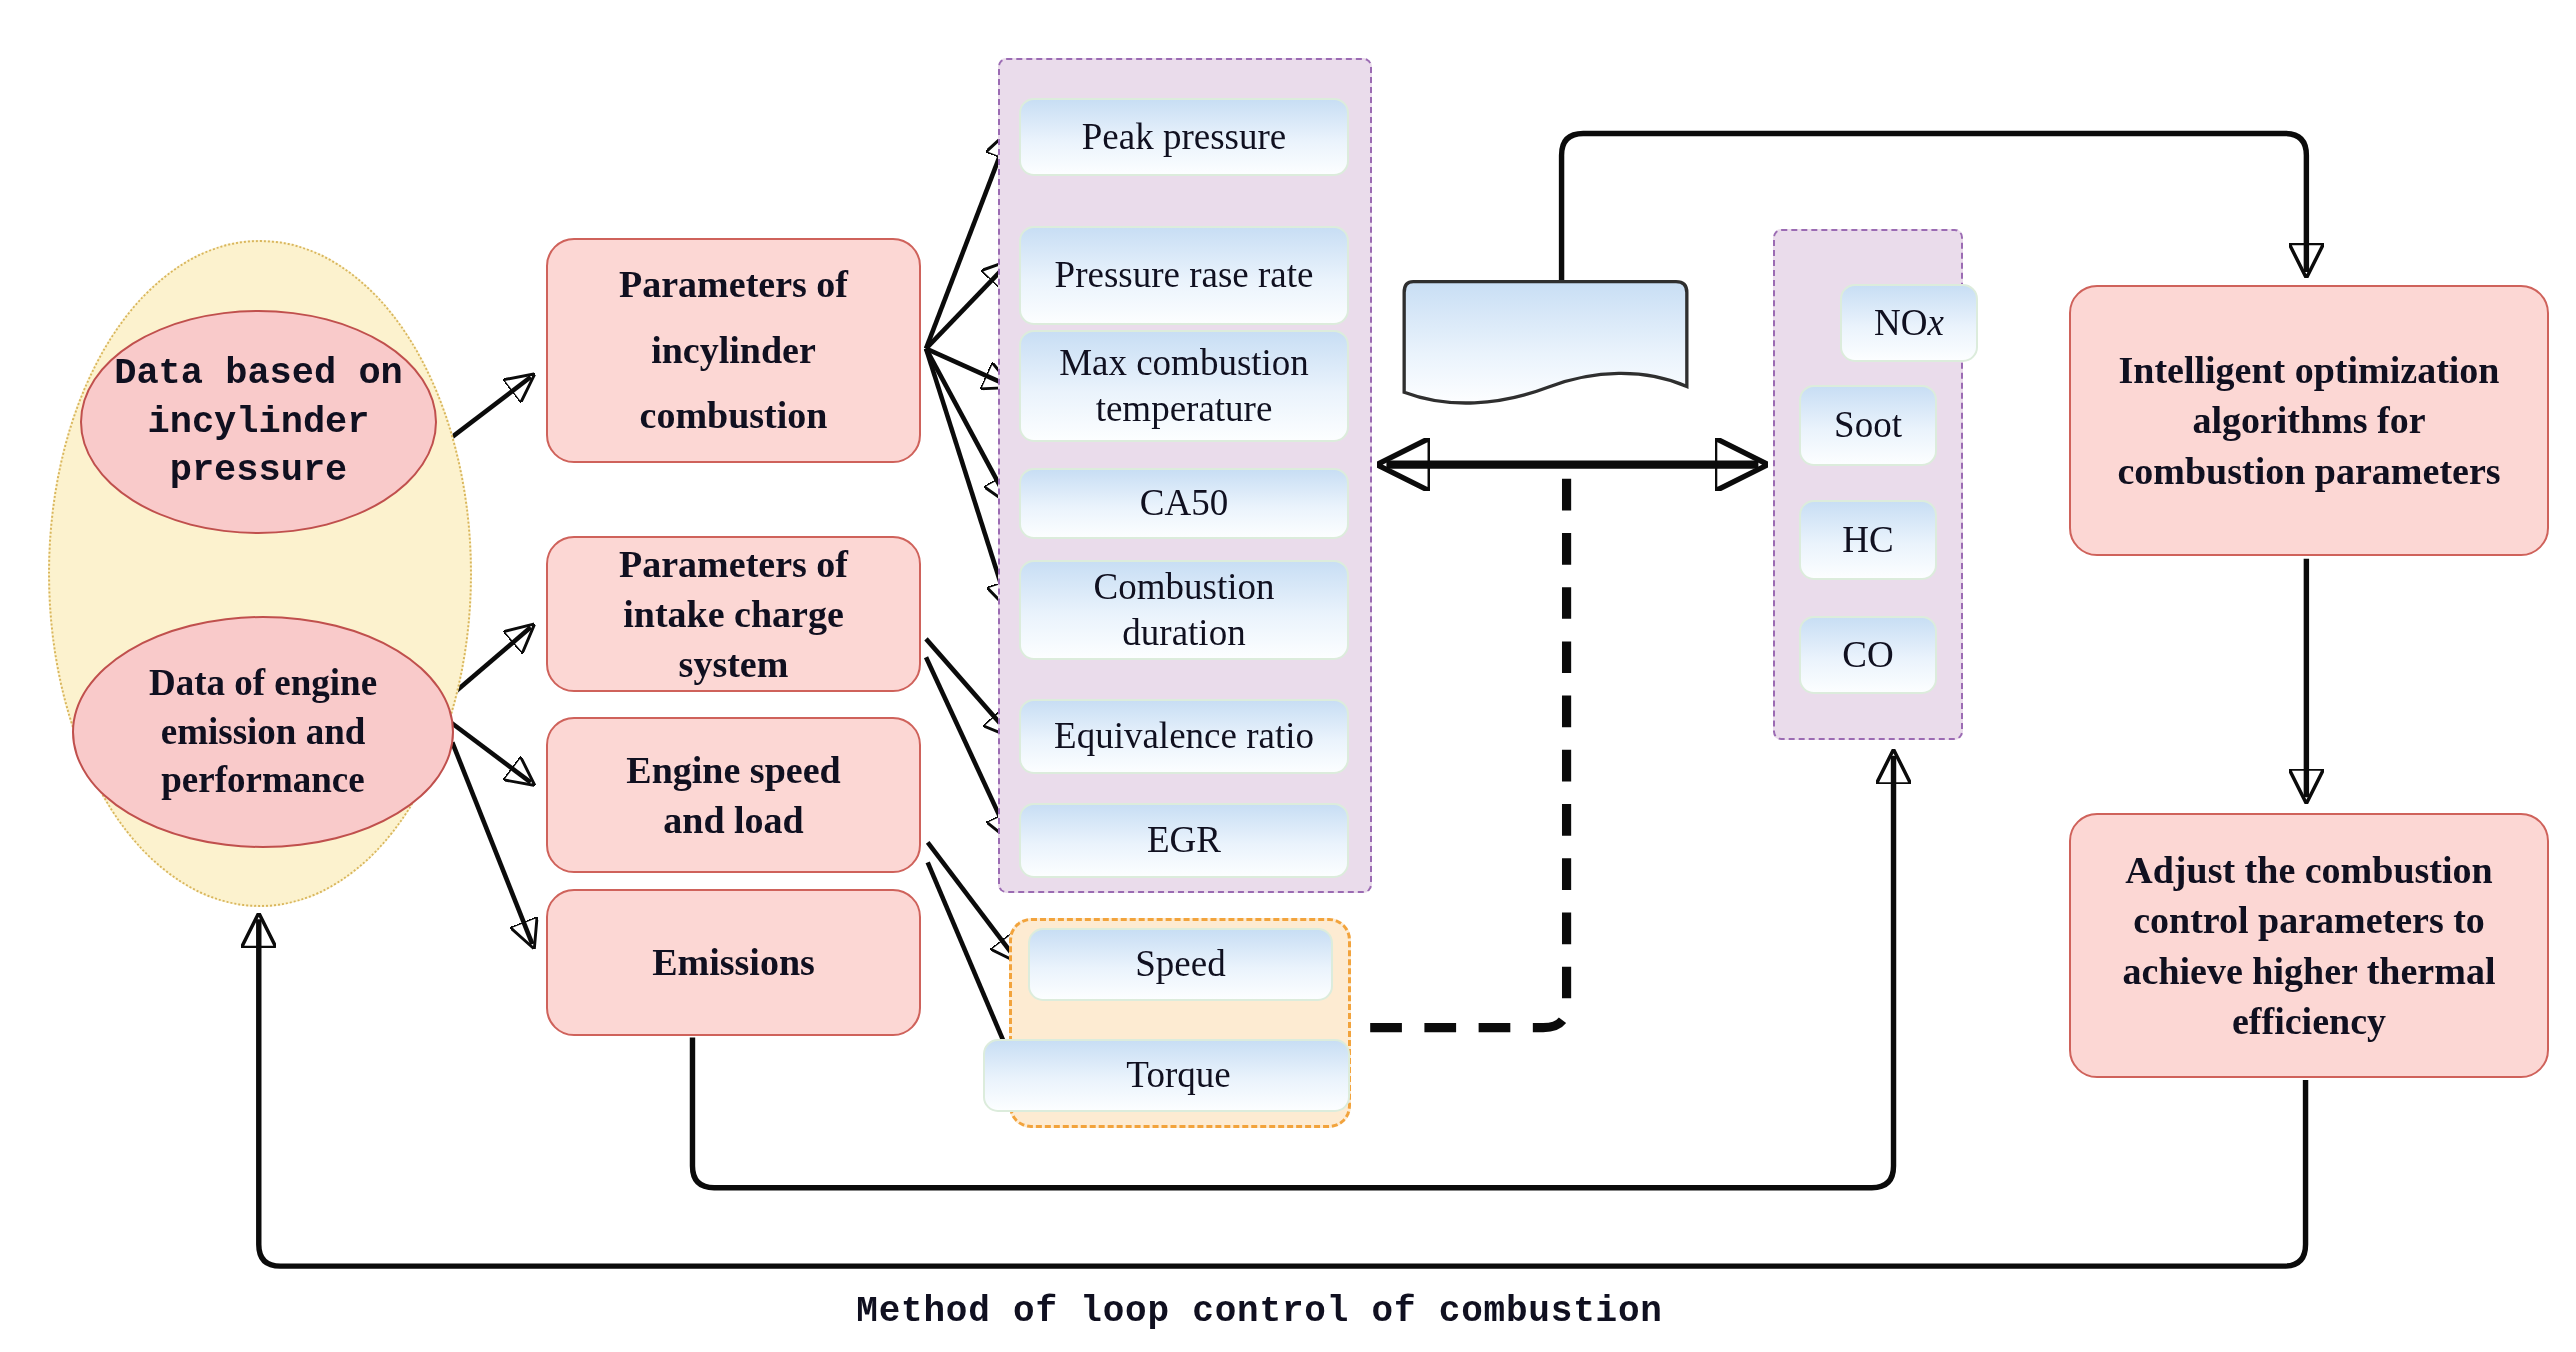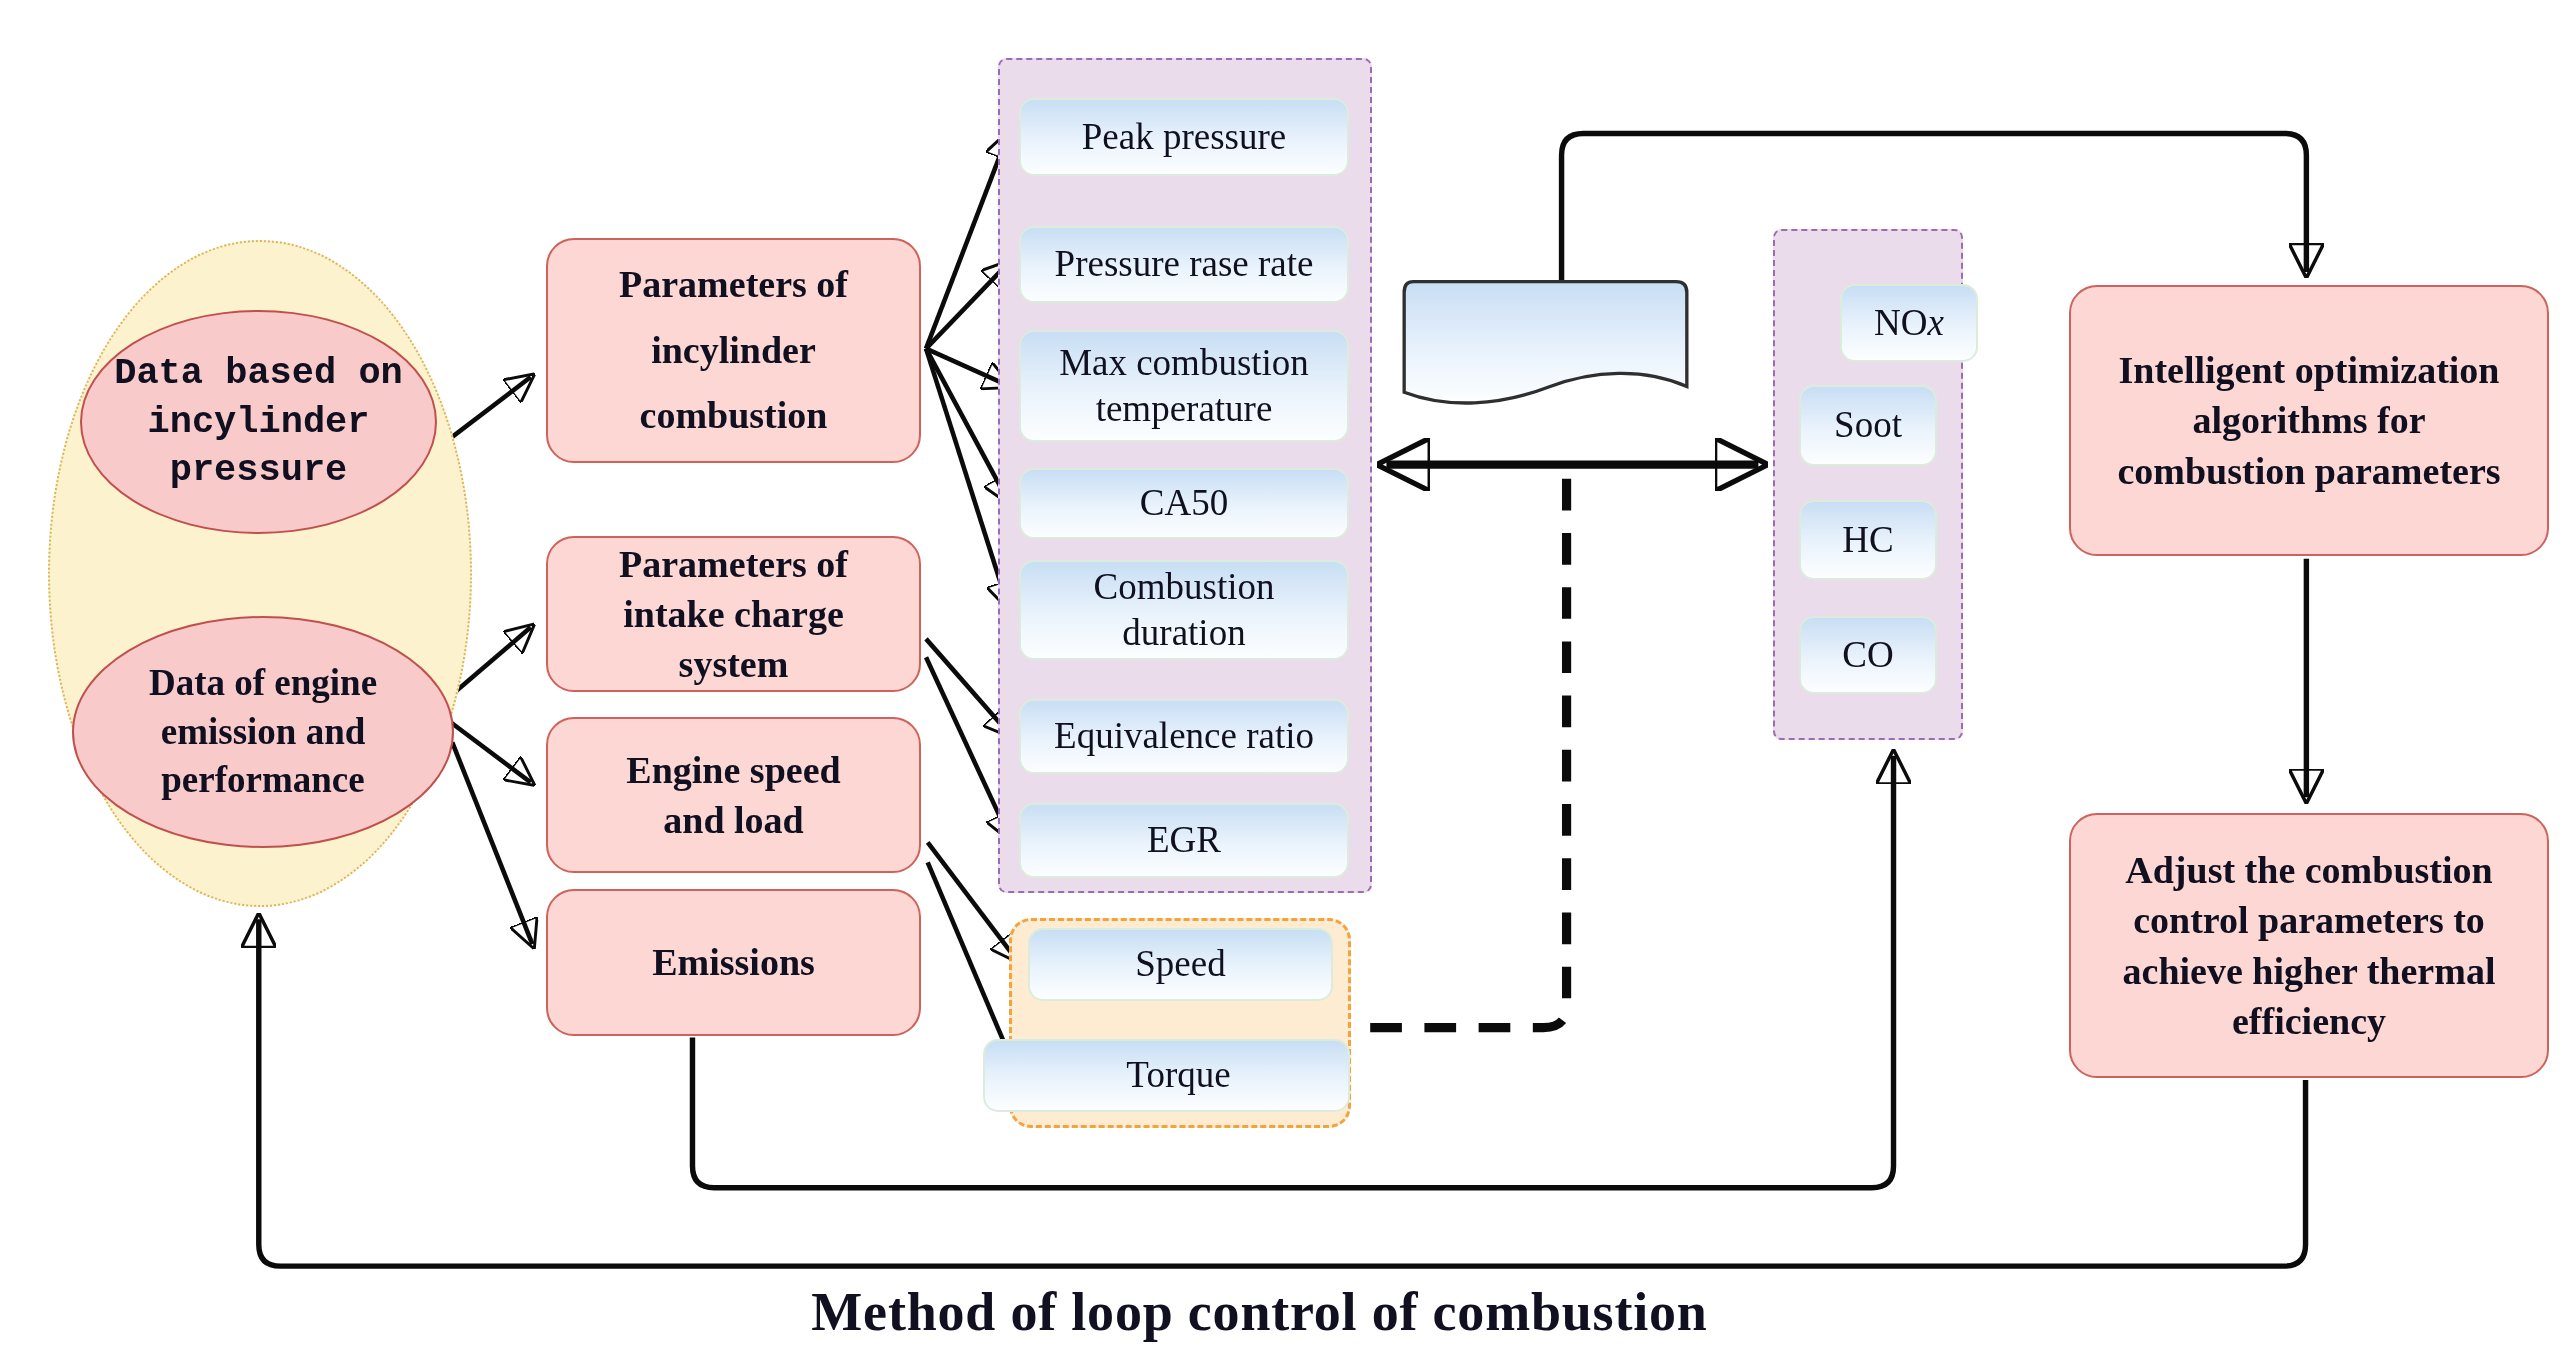--- a/index.html
+++ b/index.html
@@ -63,22 +63,23 @@
   }
   .bluebox i{font-style:italic;}
   
   .flagwrap{z-index:3;}
   .flagtext{
     position:absolute;left:0;top:6.7px;width:100%;height:107px;
     font-size:35px;line-height:1.35;
   }
   
   .caption{
-    font-weight:bold;font-size:54px;letter-spacing:0.8px;
-    z-index:3;
+    font-weight:bold;font-size:36px;letter-spacing:0.8px;
+    z-index:3;
+    font-family:Liberation Mono, monospace;
   }
 </style>
 </head>
 <body>
 
 <svg class="connectors" width="2576" height="1352" viewBox="0 0 3088 1621">
   <defs>
     <marker id="ah" viewBox="0 0 10 10" refX="8.2" refY="5" markerWidth="6.4" markerHeight="6.4" orient="auto-start-reverse" markerUnits="strokeWidth">
       <path d="M0 0 L10 5 L0 10 z" fill="#0b0b0b" stroke="none"></path>
     </marker>
@@ -145,21 +146,21 @@
 </div>
 <div class="abs pinkbox center pre" style="left:546px;top:889px;width:375px;height:147px;">
   <span>Emissions</span>
 </div>
 
 <div class="abs purplebox" style="left:998px;top:58px;width:374px;height:835px;"></div>
 
 <div class="abs bluebox center pre" style="left:1019px;top:98px;width:330px;height:78px;">
   <span>Peak pressure</span>
 </div>
-<div class="abs bluebox center pre" style="left:1019px;top:226px;width:330px;height:77px;">
+<div class="abs bluebox center pre" style="left:1019px;top:226px;width:330px;height:99px;">
   <span>Pressure rase rate</span>
 </div>
 <div class="abs bluebox center pre" style="left:1019px;top:330px;width:330px;height:112px;">
   <span>Max combustion
 temperature</span>
 </div>
 <div class="abs bluebox center pre" style="left:1019px;top:468px;width:330px;height:71px;">
   <span>CA50</span>
 </div>
 <div class="abs bluebox center pre" style="left:1019px;top:560px;width:330px;height:100px;">

